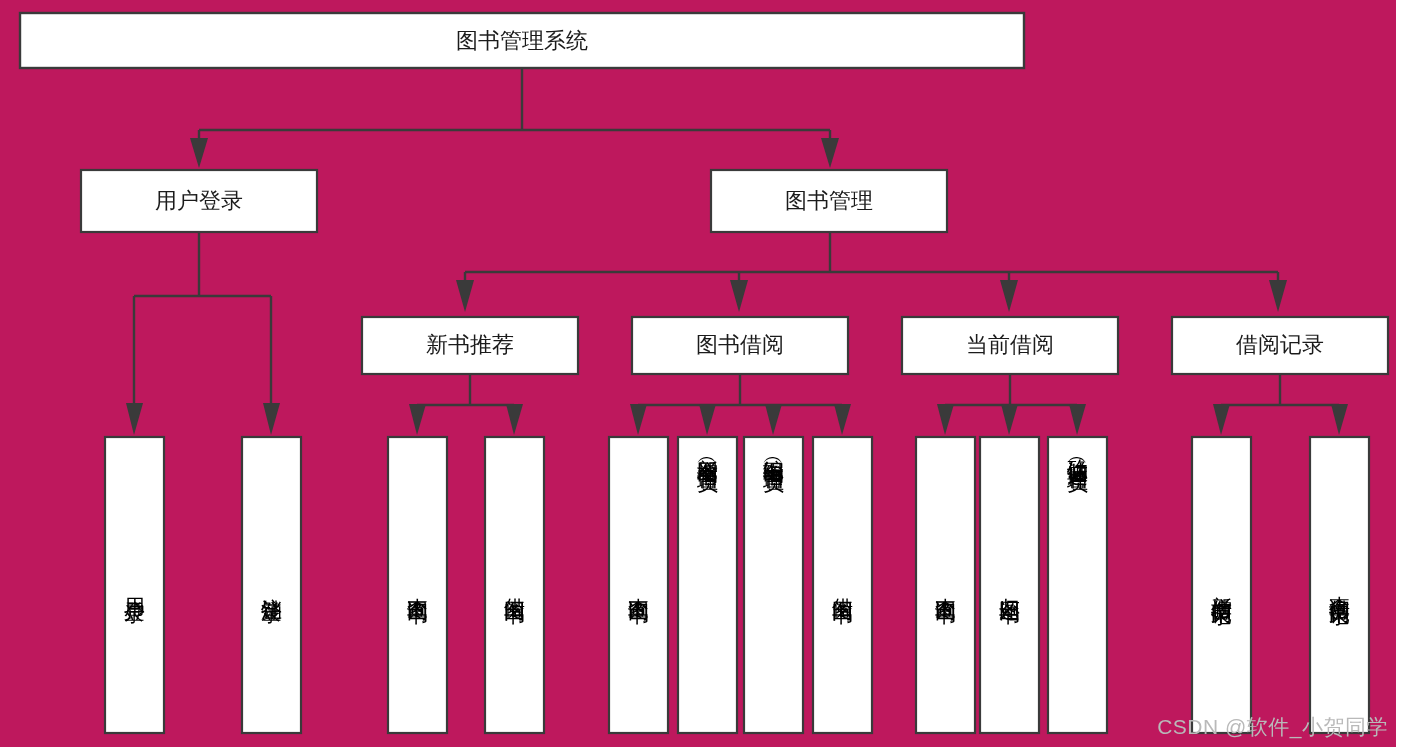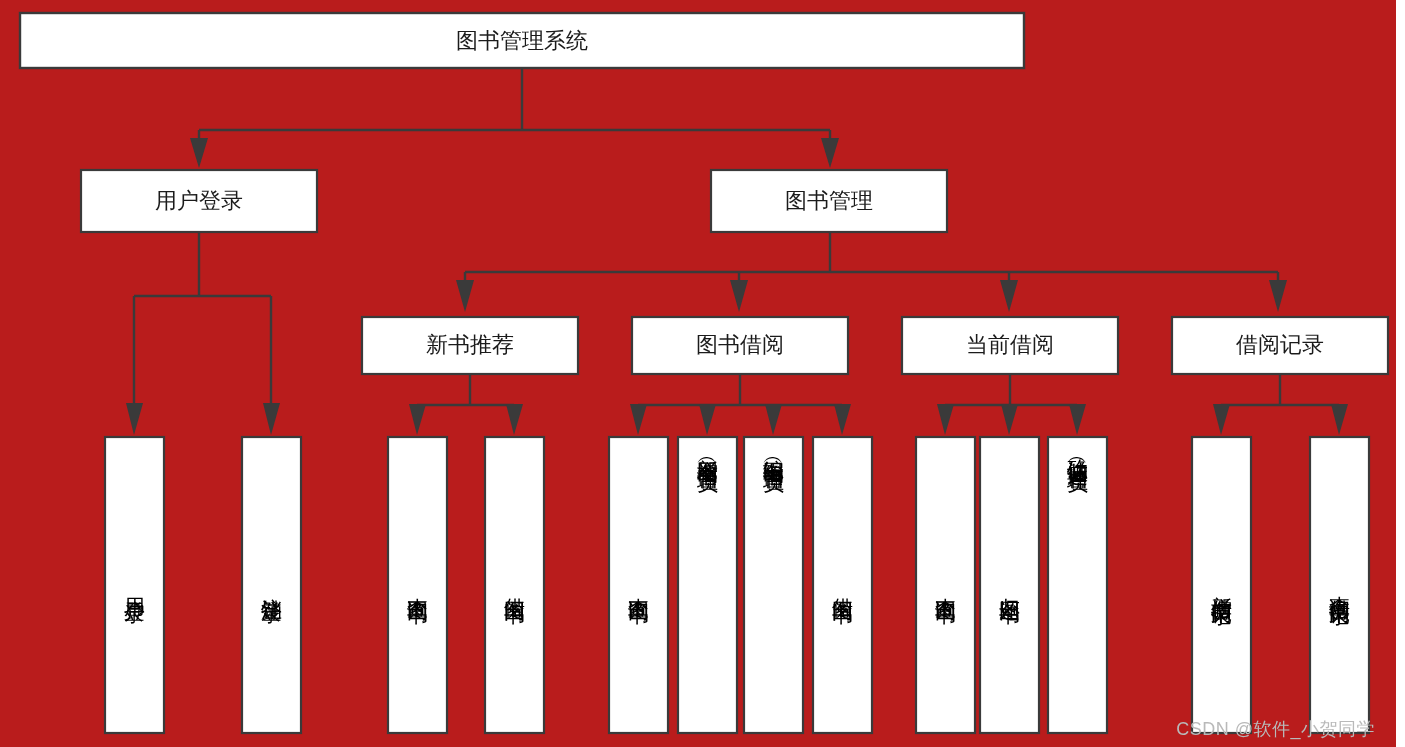--- a/index.html
+++ b/index.html
@@ -8,21 +8,21 @@
     padding: 0;
     background: #ffffff;
   }
   body {
     font-family: "Liberation Sans", "DejaVu Sans", sans-serif;
   }
   #diagram-root {
     position: relative;
     width: 1396px;
     height: 747px;
-    background: #b91c1c;
+    background: #be185d;
     overflow: hidden;
   }
   svg#chart-svg {
     position: absolute;
     left: 0;
     top: 0;
     width: 1405px;
     height: 747px;
     display: block;
   }
@@ -57,24 +57,24 @@
     font-family: "Liberation Sans", "DejaVu Sans", sans-serif;
     font-size: 21px;
     fill: #1b1b1b;
     writing-mode: vertical-rl;
     text-orientation: upright;
     letter-spacing: 2px;
     white-space: pre;
   }
   .watermark {
     position: absolute;
-    right: 21px;
+    right: 8px;
     bottom: 6px;
     font-family: "Liberation Sans", "DejaVu Sans", sans-serif;
-    font-size: 18px;
+    font-size: 21px;
     color: #b9b9b9;
     letter-spacing: 0.5px;
     user-select: none;
     pointer-events: none;
     white-space: nowrap;
     text-align: center;
   }
 </style>
 </head>
 <body>

